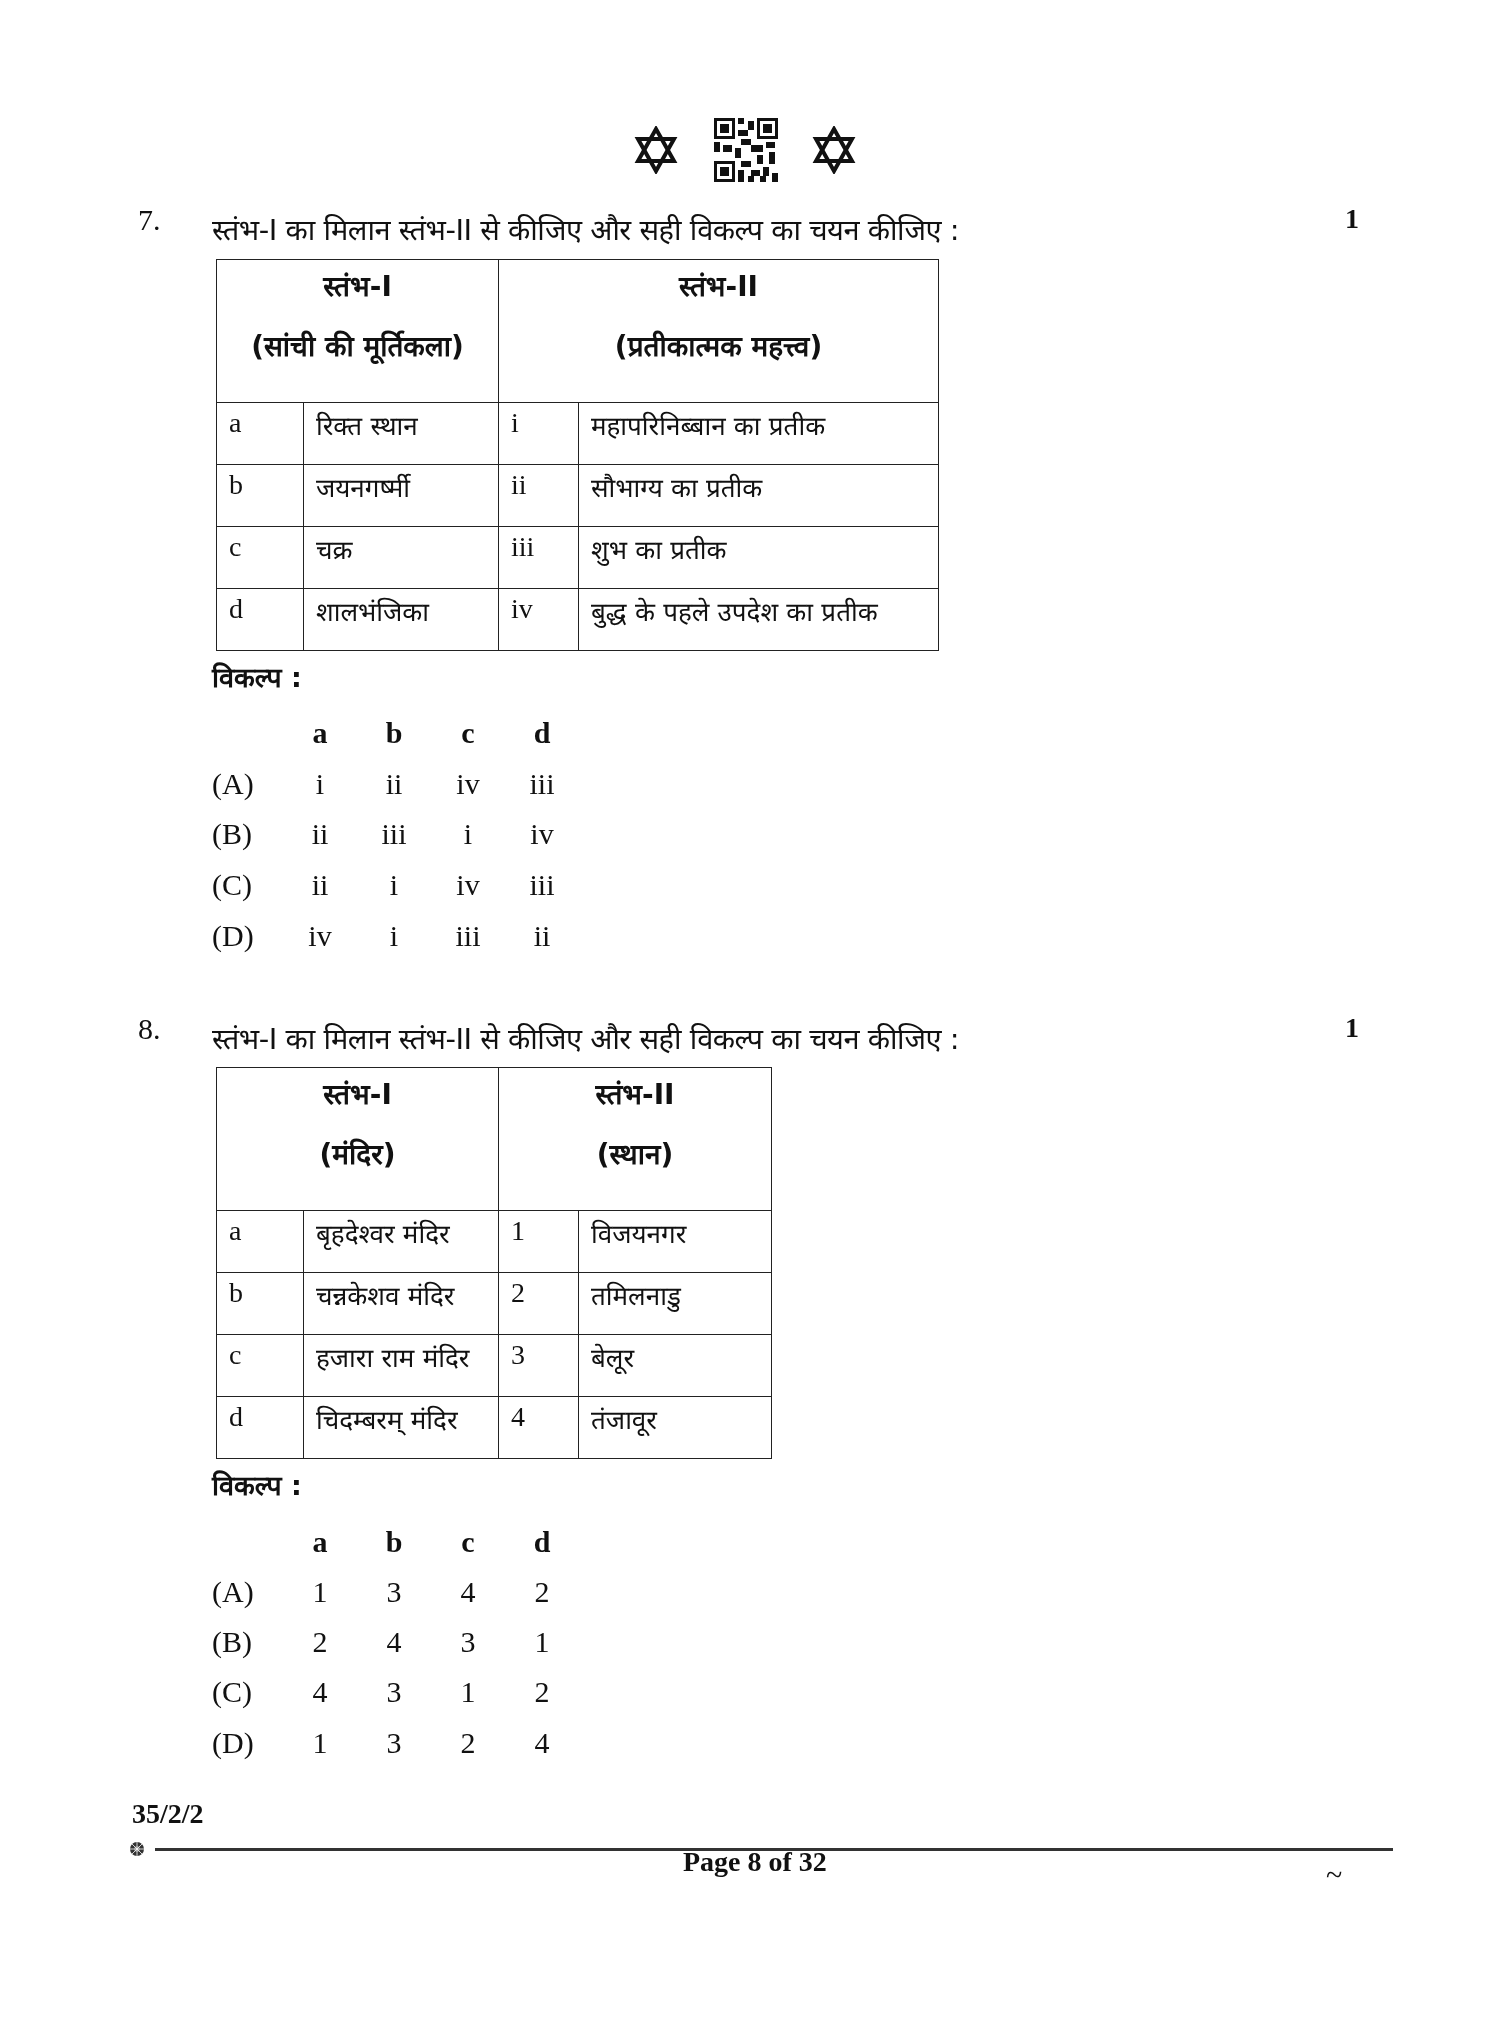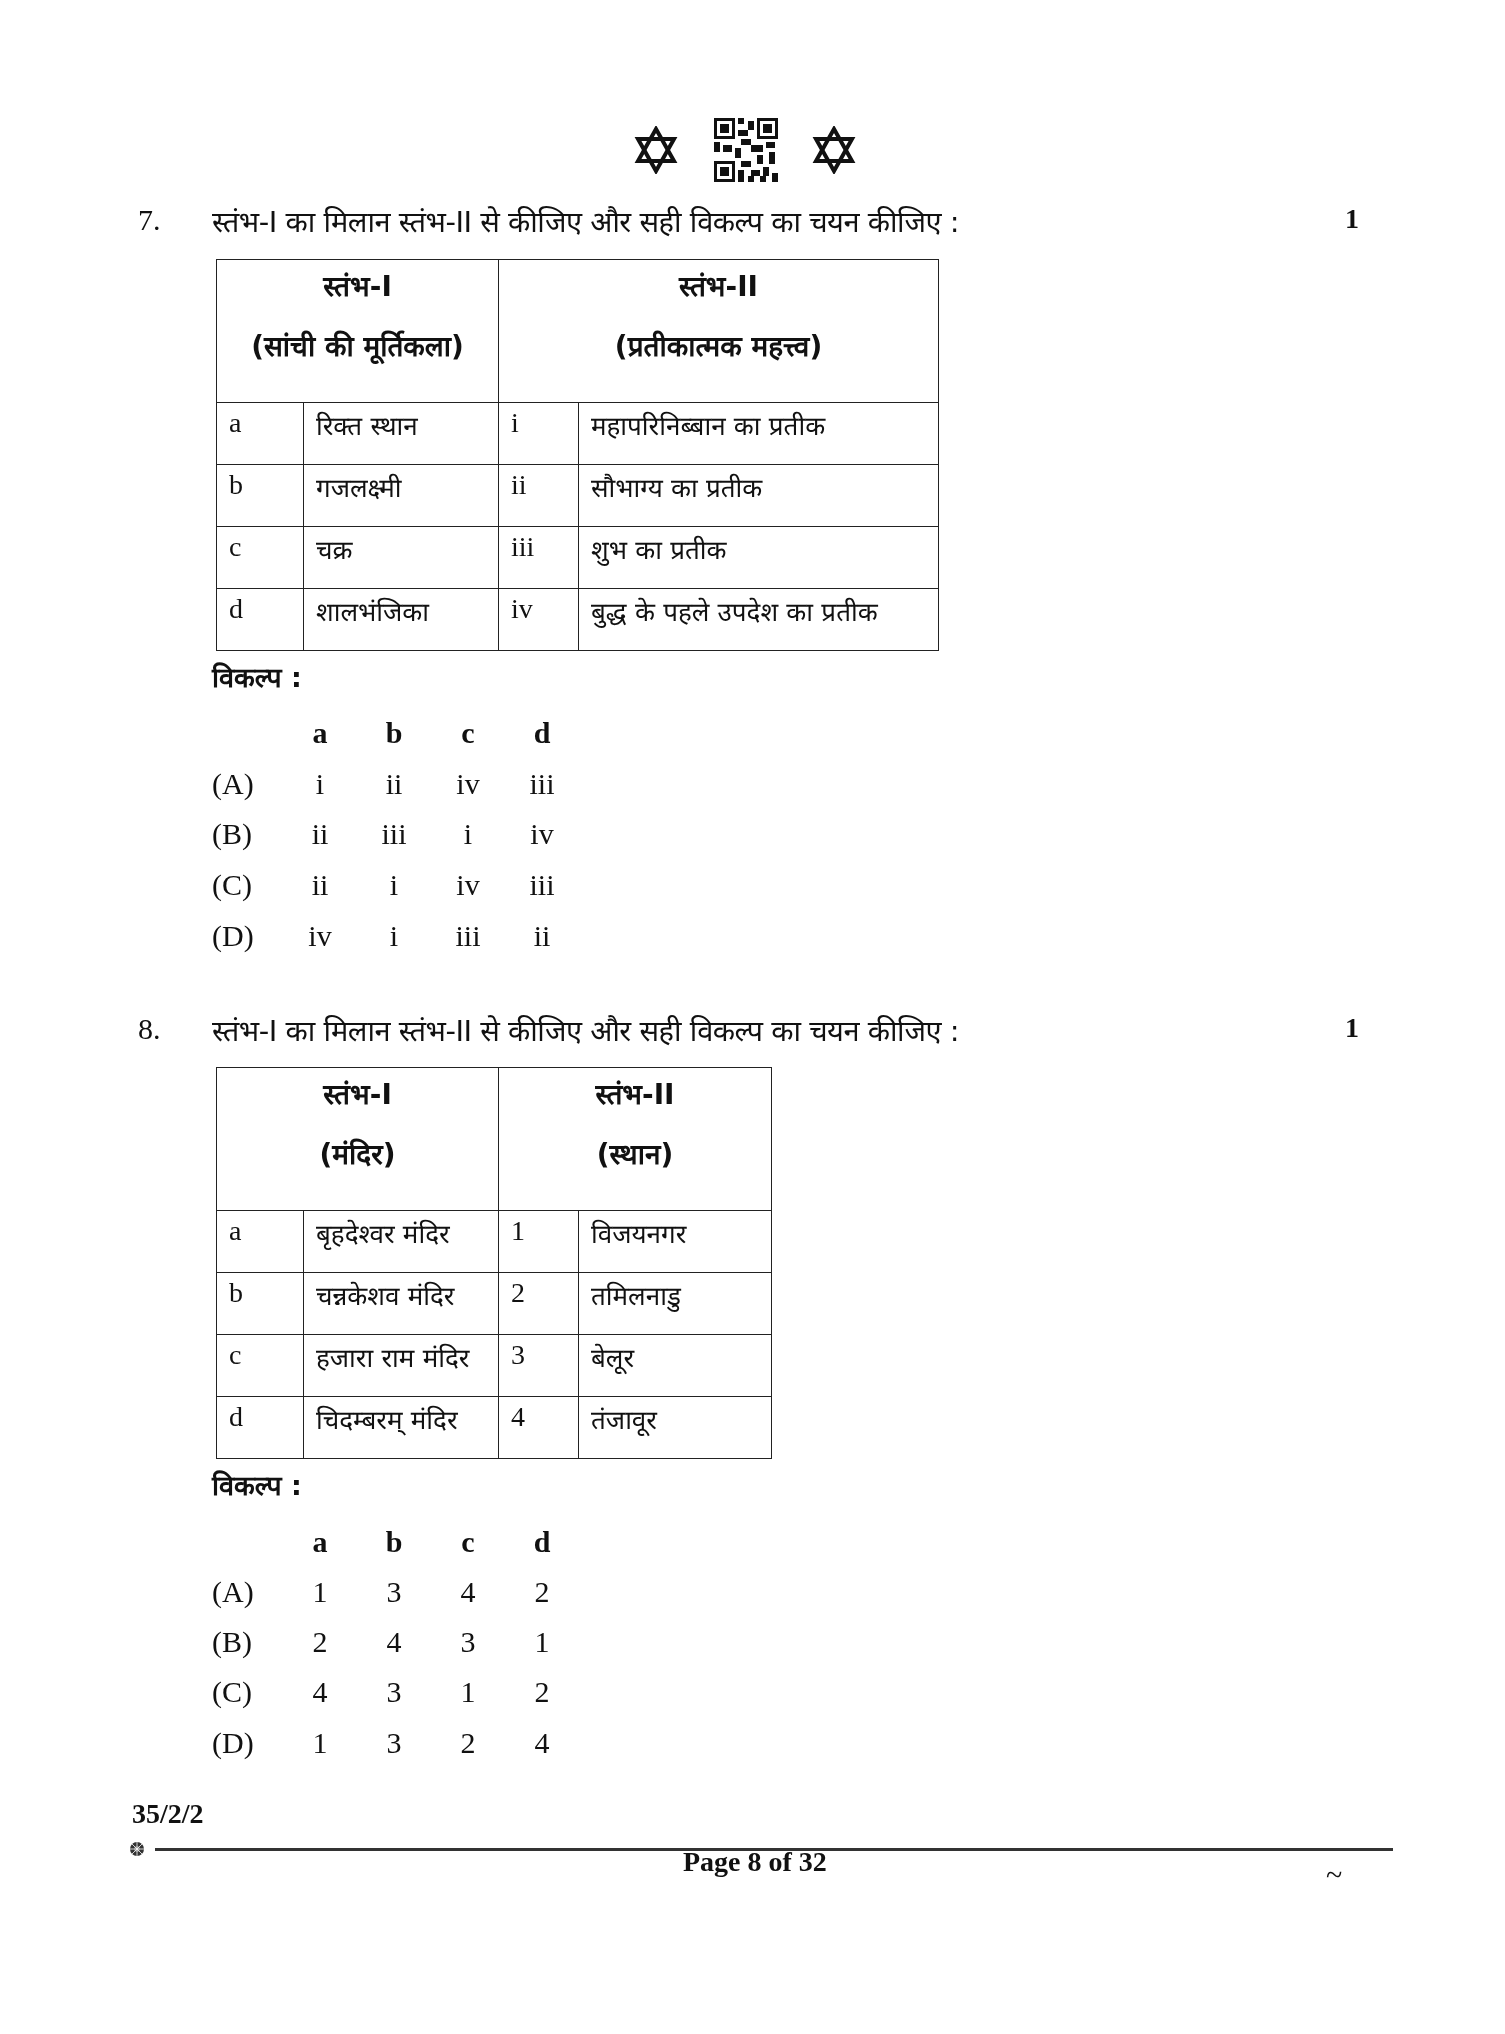--- a/index.html
+++ b/index.html
@@ -6,21 +6,21 @@
     body {
       width: 1505px; height: 2034px; position: relative; overflow: hidden;
       font-family: "Liberation Serif", "DejaVu Serif", serif; color: #111;
     }
     .abs { position: absolute; }
     .hdr-icons { left: 0; top: 118px; width: 1505px; height: 70px; }
     .star { position: absolute; top: 8px; width: 44px; height: 48px; }
     .qr { position: absolute; left: 714px; top: 0; width: 64px; height: 64px; }
 
     .qnum { font-size: 30px; }
-    .qtext { font-size: 29px; font-family: "DejaVu Sans", sans-serif; font-weight: normal; letter-spacing: -0.5px; }
+    .qtext { font-size: 29px; font-family: "DejaVu Sans", sans-serif; font-weight: normal; letter-spacing: -0.5px; margin-top: 8px; }
     .marks { font-size: 28px; font-weight: bold; }
 
     table.mt { position: absolute; border-collapse: collapse; table-layout: fixed; padding-left: 32px; }
     table.mt td { border: 1.6px solid #222; padding: 0; vertical-align: top; }
     table.mt td.hcell { text-align: center; vertical-align: top; }
     .hcell .h1 { display: block; font-family: "DejaVu Sans", sans-serif; font-weight: bold; font-size: 28px; margin-top: 6px; }
     .hcell .h2 { display: block; font-family: "DejaVu Sans", sans-serif; font-weight: bold; font-size: 28px; margin-top: 22px; }
     td.lbl { font-size: 28px; padding: 4px 0 0 12px !important; }
     td.val { font-family: "DejaVu Sans", sans-serif; font-size: 26px; padding: 4px 0 0 12px !important; white-space: nowrap; }
 
@@ -103,21 +103,21 @@
     </td>
   </tr>
   <tr style="height:62px;">
     <td class="lbl">a</td>
     <td class="val">रिक्त स्थान</td>
     <td class="lbl">i</td>
     <td class="val">महापरिनिब्बान का प्रतीक</td>
   </tr>
   <tr style="height:62px;">
     <td class="lbl">b</td>
-    <td class="val">गजलक्ष्मी</td>
+    <td class="val">जयनगर्ष्मी</td>
     <td class="lbl">ii</td>
     <td class="val">सौभाग्य का प्रतीक</td>
   </tr>
   <tr style="height:62px;">
     <td class="lbl">c</td>
     <td class="val">चक्र</td>
     <td class="lbl">iii</td>
     <td class="val">शुभ का प्रतीक</td>
   </tr>
   <tr style="height:62px;">

